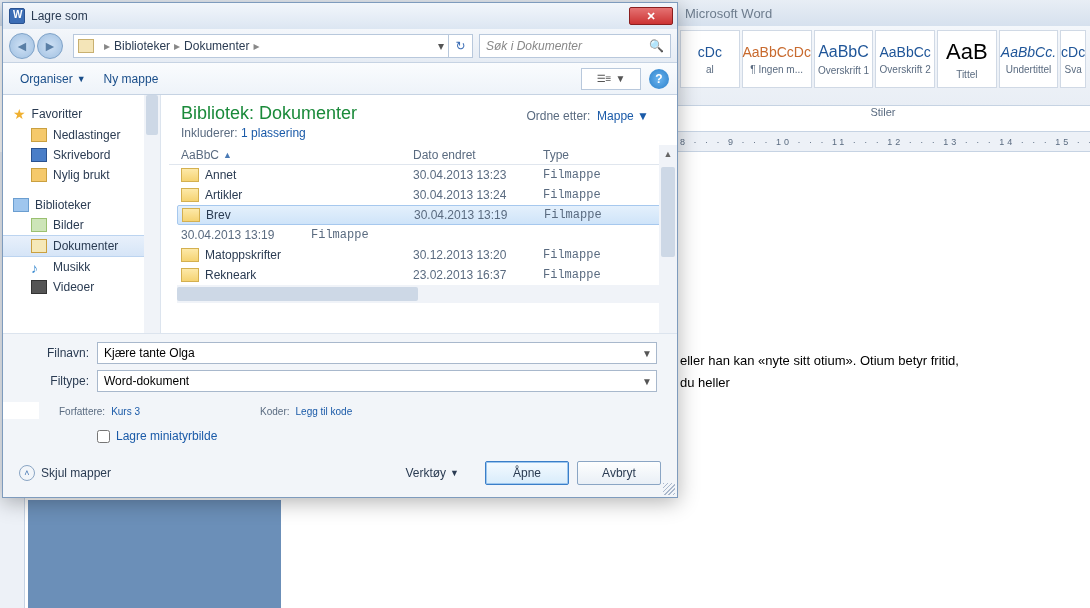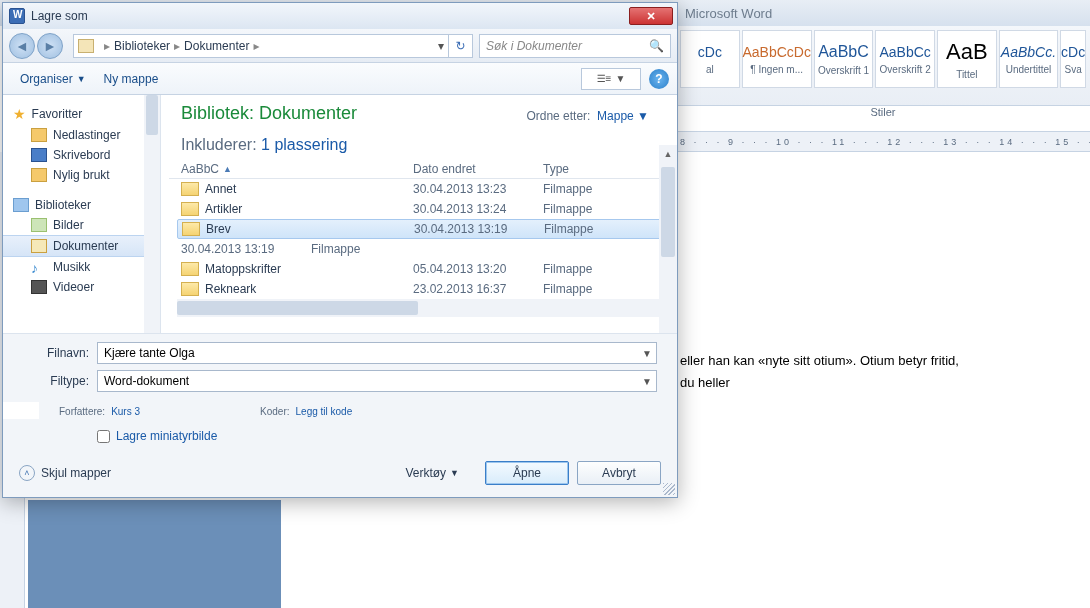--- a/index.html
+++ b/index.html
@@ -53,36 +53,36 @@
 .sb-item{display:flex;align-items:center;gap:6px;padding:3px 10px;font-size:12px;color:#2a3b52;}
 .sb-item.head{font-weight:normal;}
 .sb-item .ic{width:16px;height:14px;display:inline-block;}
 .sb-item .star{color:#f0b030;font-size:14px;}
 .sb-item.selected{background:linear-gradient(#e8f0fb,#d6e5f7);border-top:1px solid #bcd4f0;border-bottom:1px solid #bcd4f0;}
 .sb-item.indent{padding-left:28px;}
 .sb-group{margin-bottom:10px;}
 .main{flex:1;display:flex;flex-direction:column;position:relative;padding-left:8px;}
 .loc-header{padding:8px 12px 4px;}
 .loc-title{font-size:18px;color:#1a8a3a;}
-.loc-sub{font-size:16px;color:#5a6b80;margin-top:12px;}
+.loc-sub{font-size:12px;color:#5a6b80;margin-top:2px;}
 .loc-sub a{color:#1a5aa8;text-decoration:none;}
 .order{position:absolute;right:28px;top:14px;font-size:12px;color:#5a6b80;}
 .order a{color:#1a5aa8;text-decoration:none;}
 .cols{display:flex;padding:4px 12px 2px;font-size:12px;color:#5a6b80;border-bottom:1px solid #e0e6ee;}
 .cols .c1{width:232px;display:flex;align-items:center;gap:4px;}
 .cols .c2{width:130px;}
 .cols .c3{width:120px;}
 .cols .sort{color:#4a7ab5;font-size:9px;}
 .rows{overflow:hidden;}
 .row{display:flex;padding:3px 12px;font-size:12px;color:#2a3b52;align-items:center;}
 .row.selected{background:linear-gradient(#e4f0fc,#cfe4f9);border:1px solid #a6c8ee;border-radius:2px;margin:0 8px;padding:2px 4px;}
 .row .fic{width:18px;height:14px;background:linear-gradient(#fde9a8,#f5d372);border:1px solid #d4b050;margin-right:6px;}
 .row .c1{width:232px;display:flex;align-items:center;}
 .row .c2{width:130px;color:#5a6b80;}
-.row .c3{width:120px;color:#5a6b80;}
+.row .c3{width:120px;color:#5a6b80;font-family:Liberation Mono, monospace;}
 .right-scroll{position:absolute;right:0;top:50px;bottom:0;width:18px;background:#f0f3f8;}
 .right-scroll .thumb{position:absolute;top:22px;left:2px;width:14px;height:90px;background:#cdd8e6;border-radius:2px;}
 .right-scroll .arr{position:absolute;left:0;width:18px;height:18px;display:flex;align-items:center;justify-content:center;font-size:9px;color:#666;}
 .right-scroll .arr.top{top:0;}
 .bottom-scroll{height:18px;background:#f0f3f8;margin:0 18px 0 8px;position:relative;}
 .bottom-scroll .thumb{position:absolute;left:0;top:2px;height:14px;width:50%;background:#cdd8e6;border-radius:2px;}
 .fields{padding:8px 20px 4px;background:#f2f5f9;border-top:1px solid #dce4ee;}
 .frow{display:flex;align-items:center;margin-bottom:6px;font-size:12px;}
 .frow label{width:66px;text-align:right;margin-right:8px;color:#2a3b52;}
 .frow .combo{flex:1;height:22px;border:1px solid #a8b8cc;background:#fff;display:flex;align-items:center;padding:0 6px;position:relative;}
@@ -272,21 +272,21 @@
           </div>
         <div class="row">
             <div class="c2">30.04.2013 13:19</div>
             <div class="c3">Filmappe</div>
           </div>
         <div class="row">
             <div class="c1">
               <span class="fic"></span>
               <span>Matoppskrifter</span>
             </div>
-            <div class="c2">05.04.2013 13:20</div>
+            <div class="c2">30.12.2013 13:20</div>
             <div class="c3">Filmappe</div>
           </div>
         <div class="row">
             <div class="c1">
               <span class="fic"></span>
               <span>Rekneark</span>
             </div>
             <div class="c2">23.02.2013 16:37</div>
             <div class="c3">Filmappe</div>
           </div>

